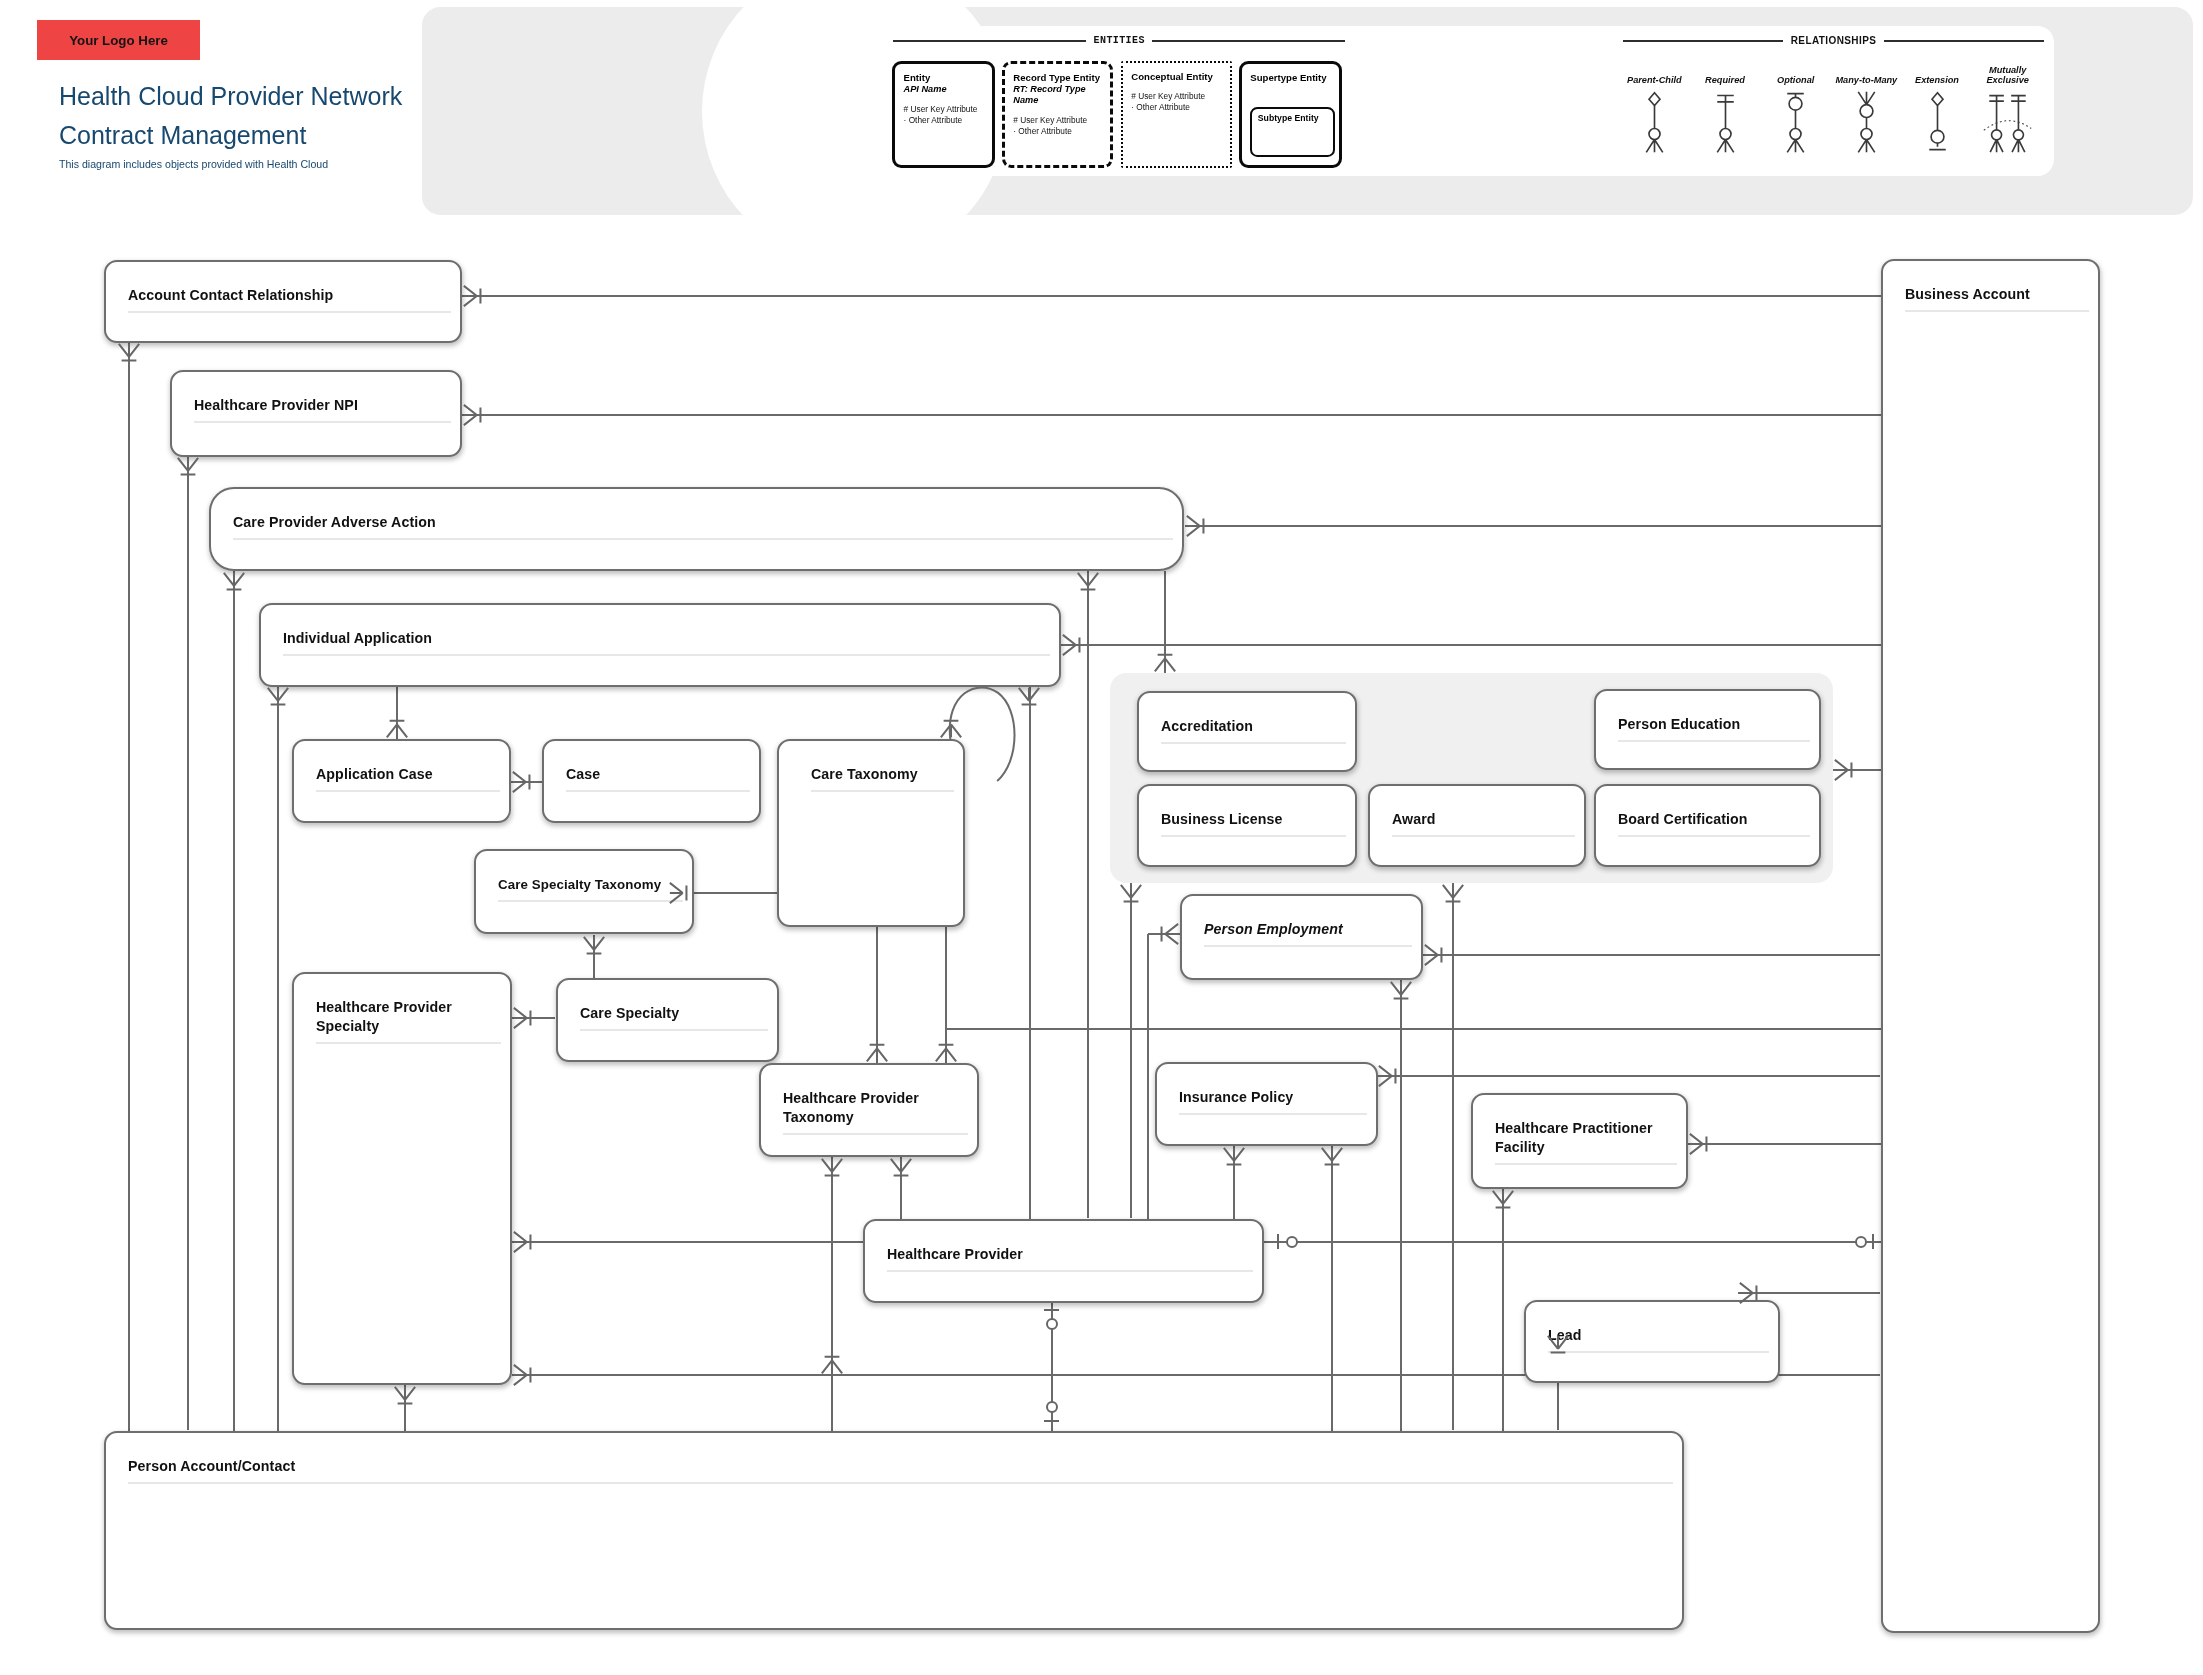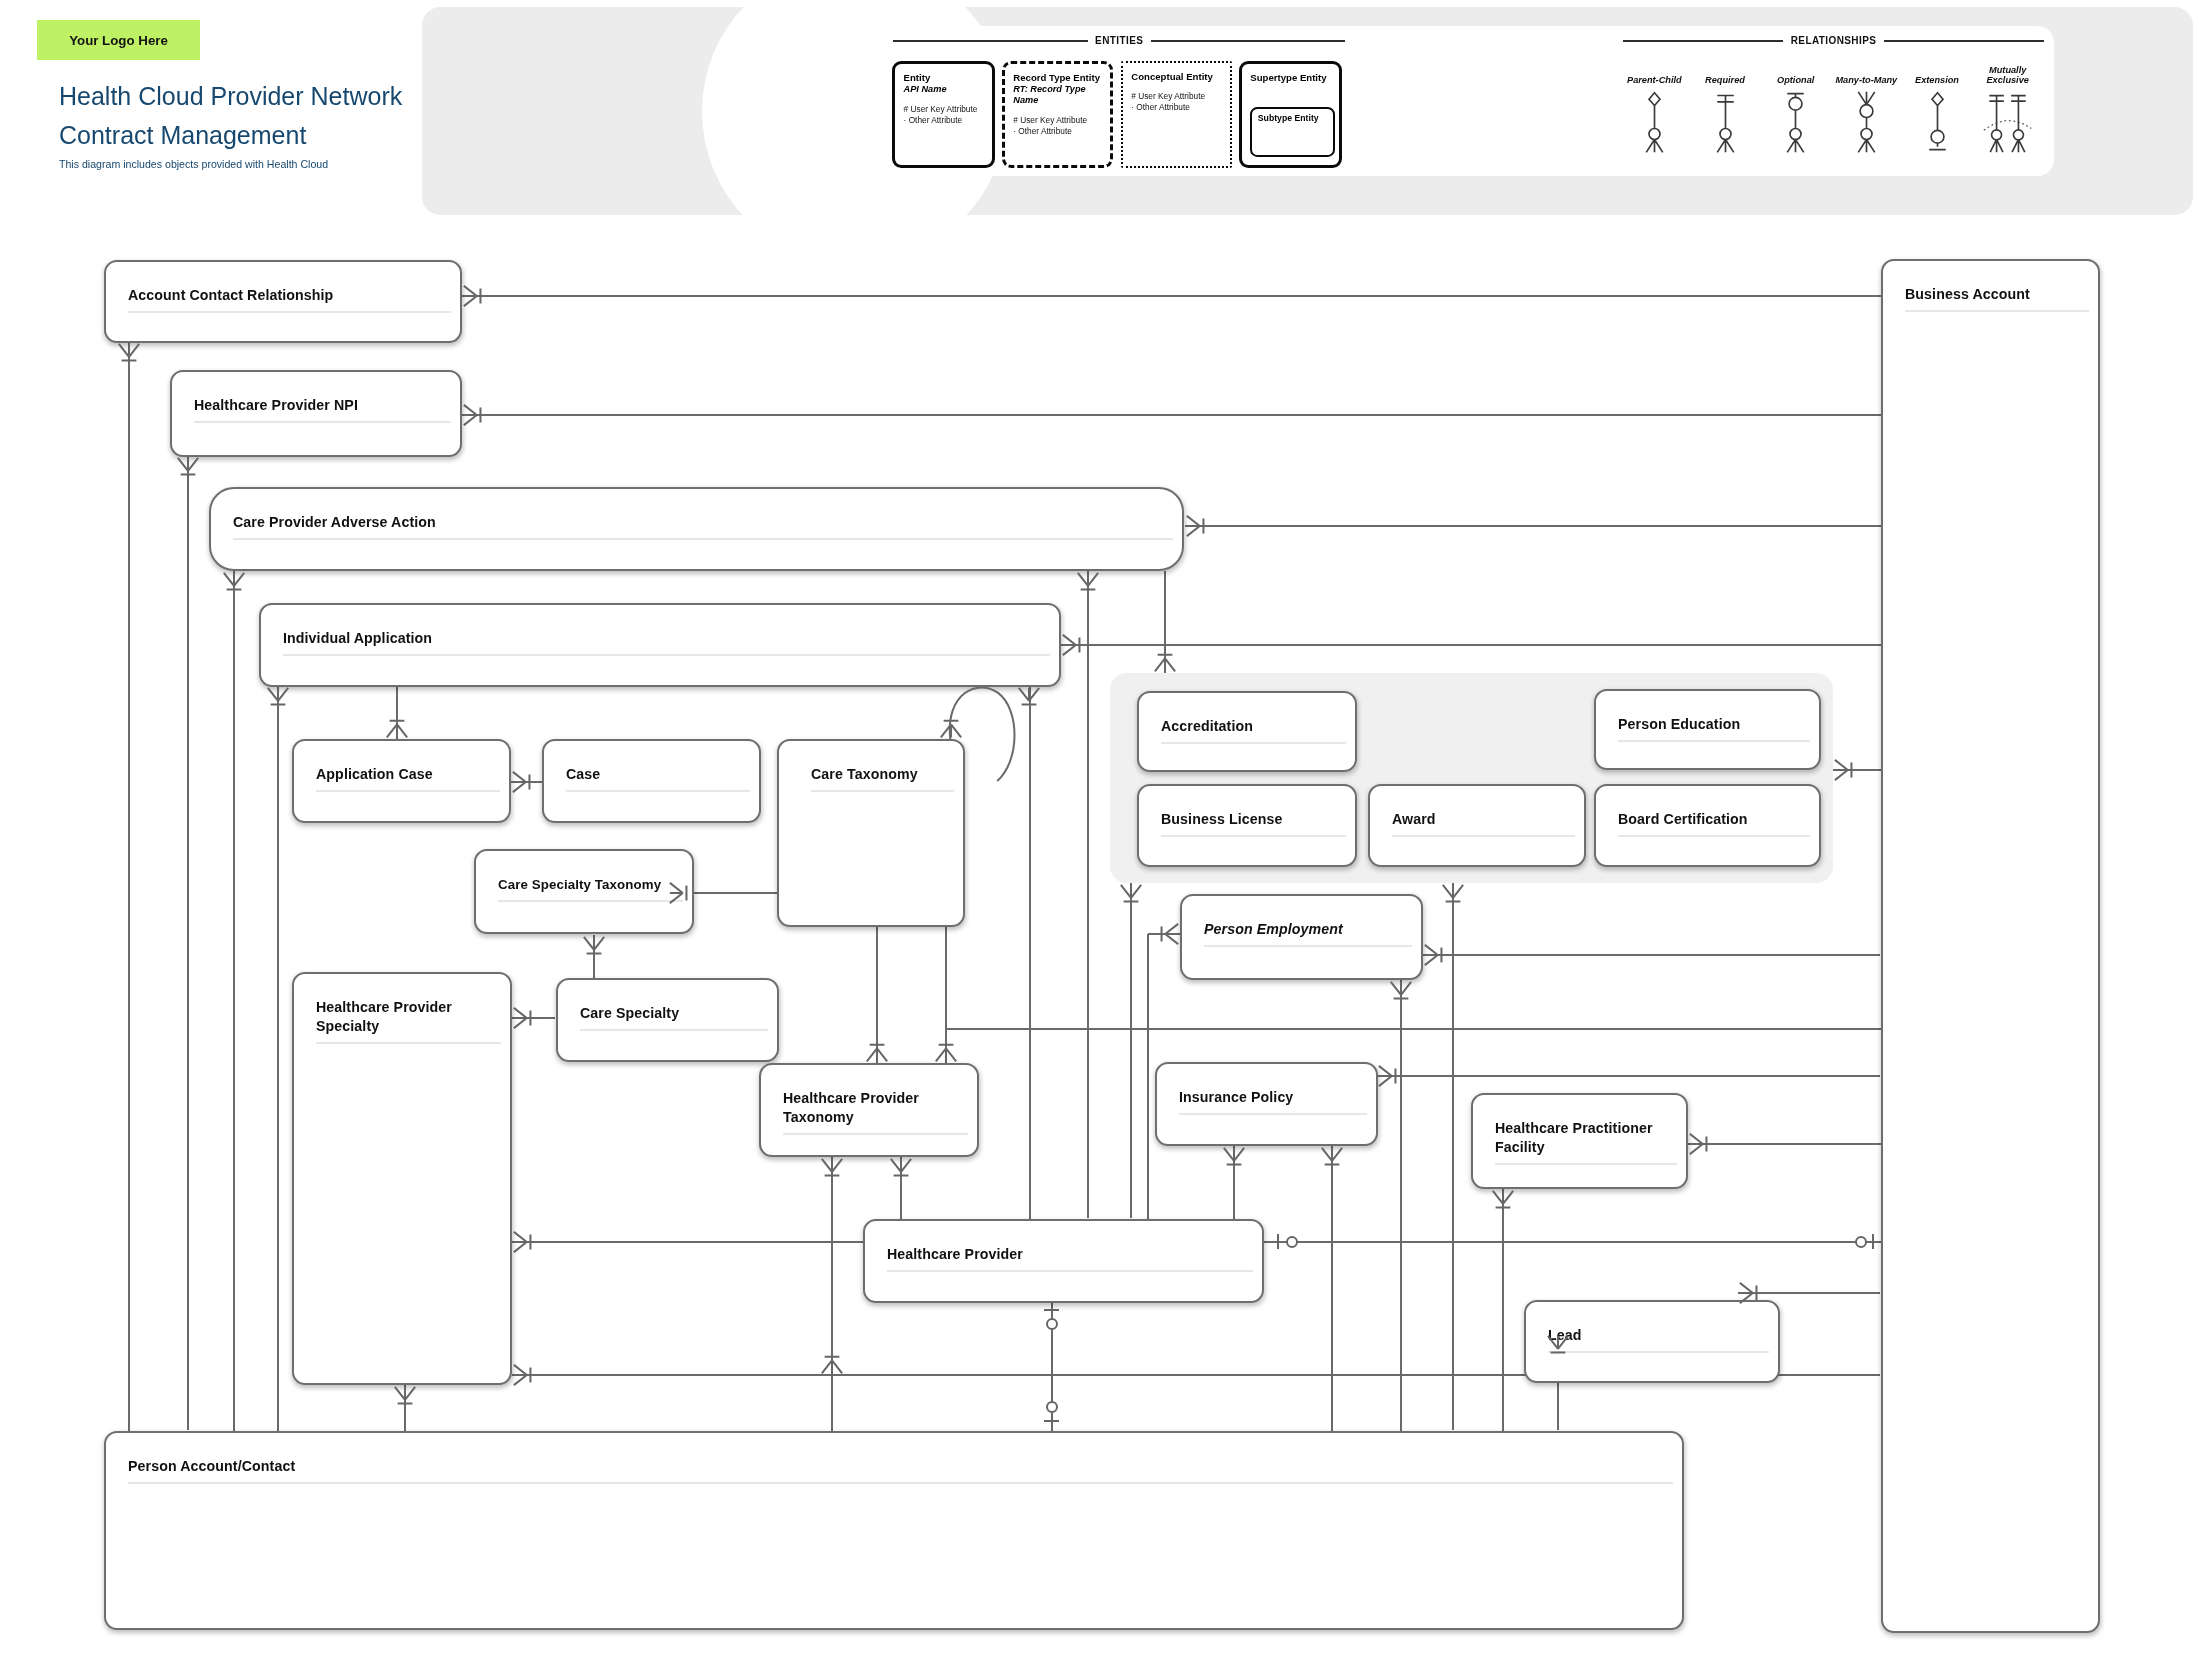--- a/index.html
+++ b/index.html
@@ -2,21 +2,21 @@
 <html style="font-size:14.7px"><head>
 <meta charset="utf-8">
 <style>
   html,body{margin:0;padding:0;background:#fff;}
   .canvas{position:relative;width:2204px;height:1676px;background:#ffffff;overflow:hidden;
           font-family:"Liberation Sans",sans-serif;}
 
   
   .band{position:absolute;left:422px;top:7.3px;width:1771px;height:208px;background:#ececec;border-radius:18.4px;}
   .band-notch{position:absolute;left:280px;top:-48px;width:305px;height:305px;background:#ffffff;border-radius:50%;}
-  .logo{position:absolute;left:37px;top:20px;width:163px;height:40px;background:#bef264;
+  .logo{position:absolute;left:37px;top:20px;width:163px;height:40px;background:#ef4444;
         display:flex;align-items:center;justify-content:center;font-size:13.3px;font-weight:bold;color:#141414;z-index:5;}
   .title{position:absolute;left:59px;top:77px;color:#17486f;font-size:25px;line-height:39px;font-weight:400;z-index:5;}
   .subtitle{position:absolute;left:59px;top:158px;color:#17486f;font-size:10.6px;z-index:5;}
 
   
   .legend-panel{position:absolute;left:884px;top:26px;width:1170px;height:150px;background:#ffffff;border-radius:16.5px;z-index:5;}
   .lg-header{position:absolute;display:flex;align-items:center;gap:7.3px;font-size:10px;font-weight:bold;
              letter-spacing:0.4px;color:#111;}
   .lg-header .rule{flex:1;height:1.8px;background:#2d2d2d;}
   .lg-ent{position:absolute;top:35px;height:107px;background:#fff;border-radius:9.2px;box-sizing:border-box;padding:8.3px 8.3px;}
@@ -55,21 +55,21 @@
     <div class="band-notch"></div>
   </div>
   <div class="logo">Your Logo Here</div>
   <div class="title">
     <div>Health Cloud Provider Network</div>
     <div>Contract Management</div>
   </div>
   <div class="subtitle">This diagram includes objects provided with Health Cloud</div>
 
   <div class="legend-panel">
-    <div class="lg-header" style="left:9.2px;top:9.2px;width:452px;">
+    <div class="lg-header" style="left:9.2px;top:9.2px;width:452px;font-family:Liberation Mono, monospace;">
       <div class="rule"></div>
       <span>ENTITIES</span>
       <div class="rule"></div>
     </div>
 
     <div class="lg-ent" style="left:8.3px;width:103px;border:3.2px solid #0a0a0a;">
       <div class="lg-t">Entity</div>
       <div class="lg-s">API Name</div>
       <div class="lg-a">
         <div># User Key Attribute</div>

